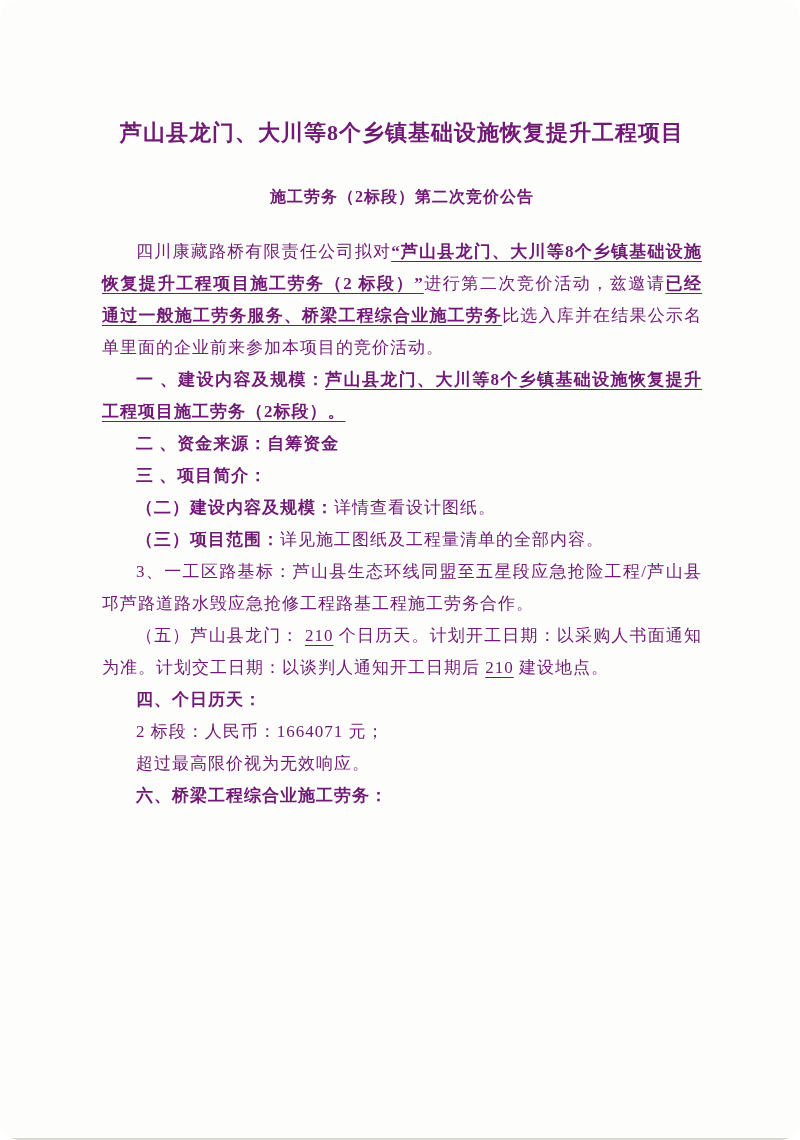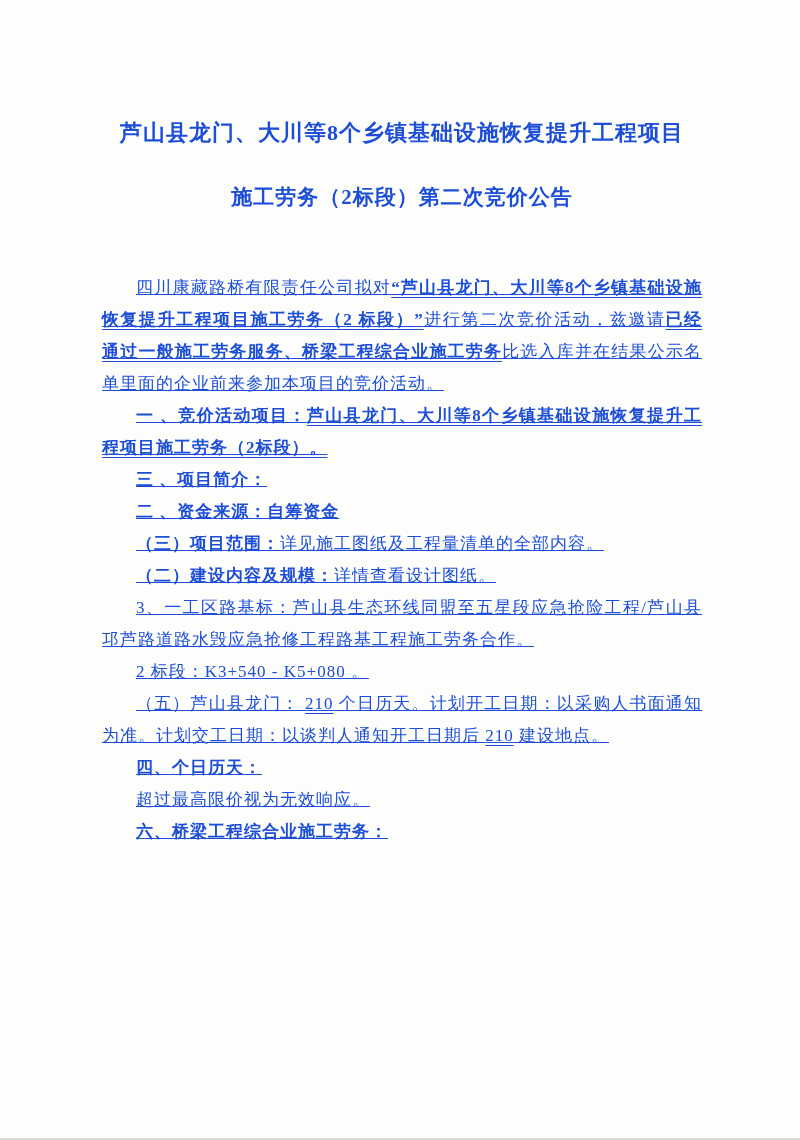--- a/index.html
+++ b/index.html
@@ -7,47 +7,47 @@
     padding: 0;
     background: #ffffff;
   }
   .page {
     position: relative;
     width: 800px;
     height: 1140px;
     background: #fdfdfb;
     overflow: hidden;
     font-family: "Liberation Serif", "DejaVu Serif", serif;
-    color: #1d4ed8;
+    color: #701a75;
+    border-radius: 20px;
   }
   .content {
     position: absolute;
     left: 102px;
     top: 118px;
     width: 600px;
   }
   .doc-title {
     text-align: center;
     font-weight: bold;
     font-size: 22px;
     letter-spacing: 1px;
     line-height: 30px;
     margin: 0;
   }
   .doc-title.second {
-    font-size: 21px;
+    font-size: 16px;
     margin-top: 34px;
   }
   .body-text {
-    margin-top: 60px;
+    margin-top: 24px;
     font-size: 17px;
     line-height: 32px;
     letter-spacing: 1px;
     text-align: justify;
-    text-decoration: underline;
   }
   .body-text p {
     margin: 0;
     text-indent: 2em;
   }
   .b  { font-weight: bold; }
   .u  { text-decoration: underline; text-underline-offset: 4px; text-decoration-thickness: 1px; }
   .bu { font-weight: bold; text-decoration: underline; text-underline-offset: 4px; text-decoration-thickness: 1px; }
   .page-bottom-edge {
     position: absolute;
@@ -64,40 +64,40 @@
 <div class="page">
   <div class="content">
 
     <p class="doc-title">芦山县龙门、大川等8个乡镇基础设施恢复提升工程项目</p>
     <p class="doc-title second">施工劳务（2标段）第二次竞价公告</p>
 
     <div class="body-text">
 
       <p><span>四川康藏路桥有限责任公司拟对</span><span class="bu">“芦山县龙门、大川等8个乡镇基础设施恢复提升工程项目施工劳务（2 标段）”</span><span>进行第二次竞价活动，兹邀请</span><span class="bu">已经通过一般施工劳务服务、桥梁工程综合业施工劳务</span><span>比选入库并在结果公示名单里面的企业前来参加本项目的竞价活动。</span></p>
 
-      <p><span class="b">一 、竞价活动项目：</span><span class="bu">芦山县龙门、大川等8个乡镇基础设施恢复提升工程项目施工劳务（2标段）。</span></p>
+      <p><span class="b">一 、建设内容及规模：</span><span class="bu">芦山县龙门、大川等8个乡镇基础设施恢复提升工程项目施工劳务（2标段）。</span></p>
+
+      <p><span class="b">二 、资金来源：</span><span class="b">自筹资金</span></p>
 
       <p><span class="b">三 、项目简介：</span></p>
 
-      <p><span class="b">二 、资金来源：</span><span class="b">自筹资金</span></p>
 
+      <p><span class="b">（二）建设内容及规模：</span><span>详情查看设计图纸。</span></p>
 
       <p><span class="b">（三）项目范围：</span><span>详见施工图纸及工程量清单的全部内容。</span></p>
-
-      <p><span class="b">（二）建设内容及规模：</span><span>详情查看设计图纸。</span></p>
 
 
       <p><span>3、一工区路基标：芦山县生态环线同盟至五星段应急抢险工程/芦山县邛芦路道路水毁应急抢修工程路基工程施工劳务合作。</span></p>
 
-      <p><span>2 标段：K3+540 - K5+080 。</span></p>
 
       <p><span>（五）芦山县龙门： </span><span class="u">210</span><span> 个日历天。计划开工日期：以采购人书面通知为准。计划交工日期：以谈判人通知开工日期后 </span><span class="u">210</span><span> 建设地点。</span></p>
 
       <p><span class="b">四、个日历天：</span></p>
 
+      <p><span>2 标段：人民币：1664071 元；</span></p>
 
       <p><span>超过最高限价视为无效响应。</span></p>
 
 
       <p><span class="b">六、桥梁工程综合业施工劳务：</span></p>
 
     </div>
   </div>
 
   <div class="page-bottom-edge"></div>

